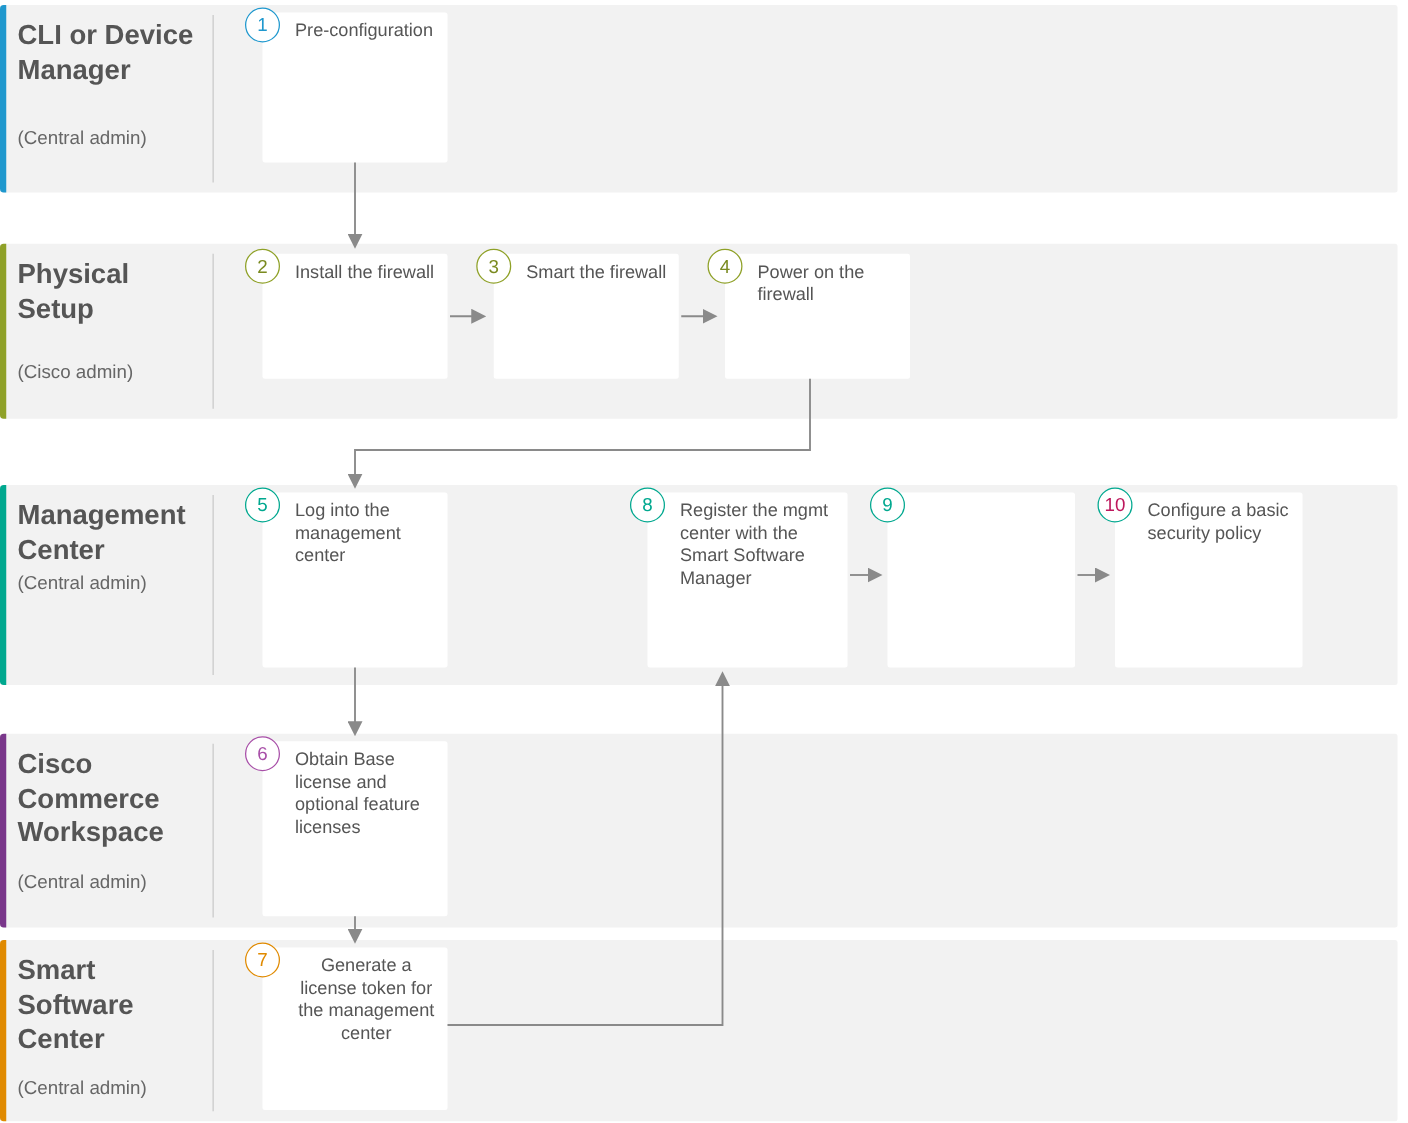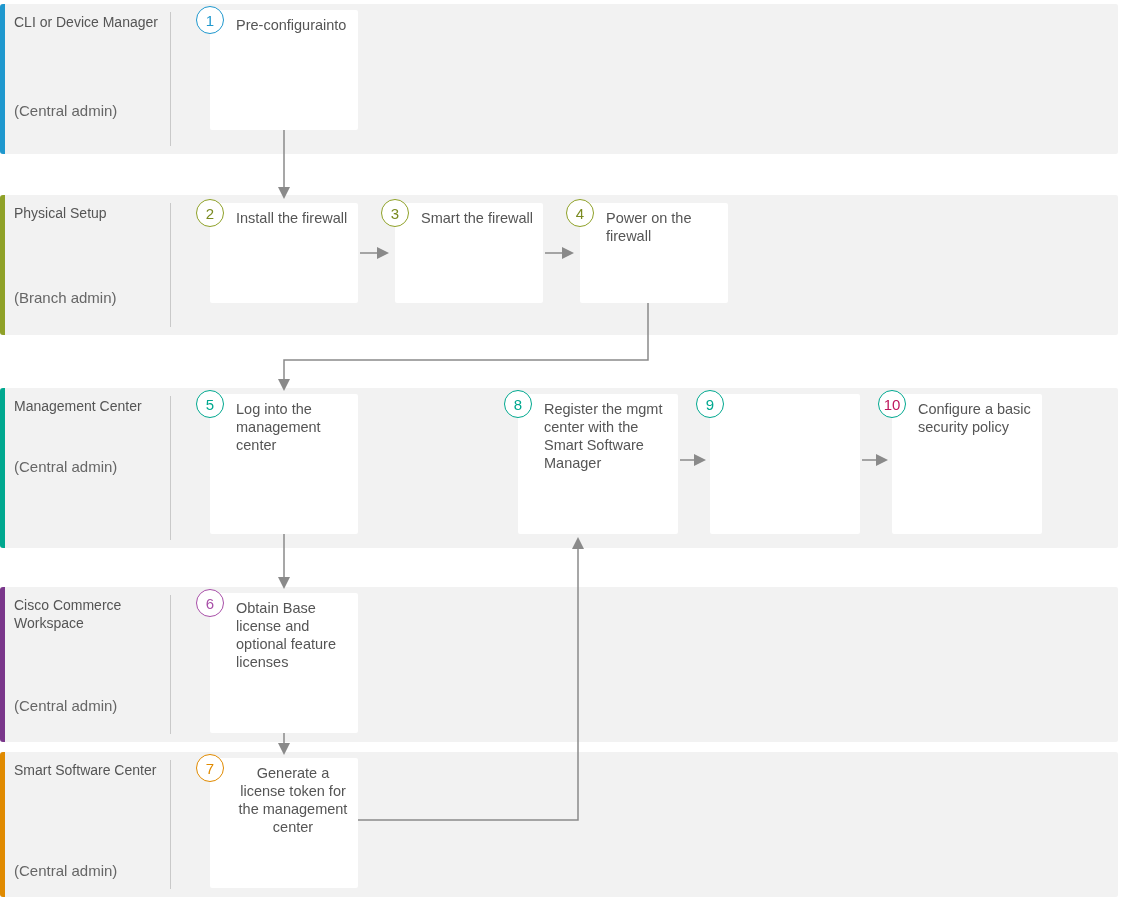--- a/index.html
+++ b/index.html
@@ -26,22 +26,22 @@
     left: 0; top: 0; bottom: 0;
     width: 5px;
     border-top-left-radius: 3px;
     border-bottom-left-radius: 3px;
   }
   .lane-title {
     position: absolute;
     left: 14px;
     top: 10px;
     width: 145px;
-    font-size: 14px;
-    font-weight: 400;
+    font-size: 22px;
+    font-weight: 700;
     color: #555;
     line-height: 1.25;
   }
   .lane-sub {
     position: absolute;
     left: 14px;
     width: 150px;
     font-size: 15px;
     color: #666;
   }
@@ -102,21 +102,21 @@
 <div class="lane" style="top:4px; height:150px;">
   <div class="lane-accent" style="background:#1f98ce;"></div>
   <div class="lane-title">CLI or Device Manager</div>
   <div class="lane-sub" style="top:98px;">(Central admin)</div>
   <div class="lane-divider"></div>
 </div>
 
 <div class="lane" style="top:195px; height:140px;">
   <div class="lane-accent" style="background:#8fa128;"></div>
   <div class="lane-title">Physical Setup</div>
-  <div class="lane-sub" style="top:94px;">(Branch admin)</div>
+  <div class="lane-sub" style="top:94px;">(Cisco admin)</div>
   <div class="lane-divider"></div>
 </div>
 
 <div class="lane" style="top:388px; height:160px;">
   <div class="lane-accent" style="background:#00a88f;"></div>
   <div class="lane-title">Management Center</div>
   <div class="lane-sub" style="top:70px;">(Central admin)</div>
   <div class="lane-divider"></div>
 </div>
 
@@ -131,21 +131,21 @@
   <div class="lane-accent" style="background:#e08a00;"></div>
   <div class="lane-title">Smart Software Center</div>
   <div class="lane-sub" style="top:110px;">(Central admin)</div>
   <div class="lane-divider"></div>
 </div>
 
 <div class="step" style="left:210px; top:10px; width:148px; height:120px;">
   <div class="badge" style="border-color:#1f98ce; color:#1f98ce; left:-14px; top:-4px;">
       <span>1</span>
     </div>
-  <div class="step-text" style="margin-left:-14px;">Pre-configura­into</div>
+  <div class="step-text" style="margin-left:-14px;">Pre-configura­tion</div>
 </div>
 
 <div class="step" style="left:210px; top:203px; width:148px; height:100px;">
   <div class="badge" style="border-color:#8fa128; color:#7a8a20; left:-14px; top:-4px;">
       <span>2</span>
     </div>
   <div class="step-text" style="margin-left:-14px;">Install the firewall</div>
 </div>
 
 <div class="step" style="left:395px; top:203px; width:148px; height:100px;">

